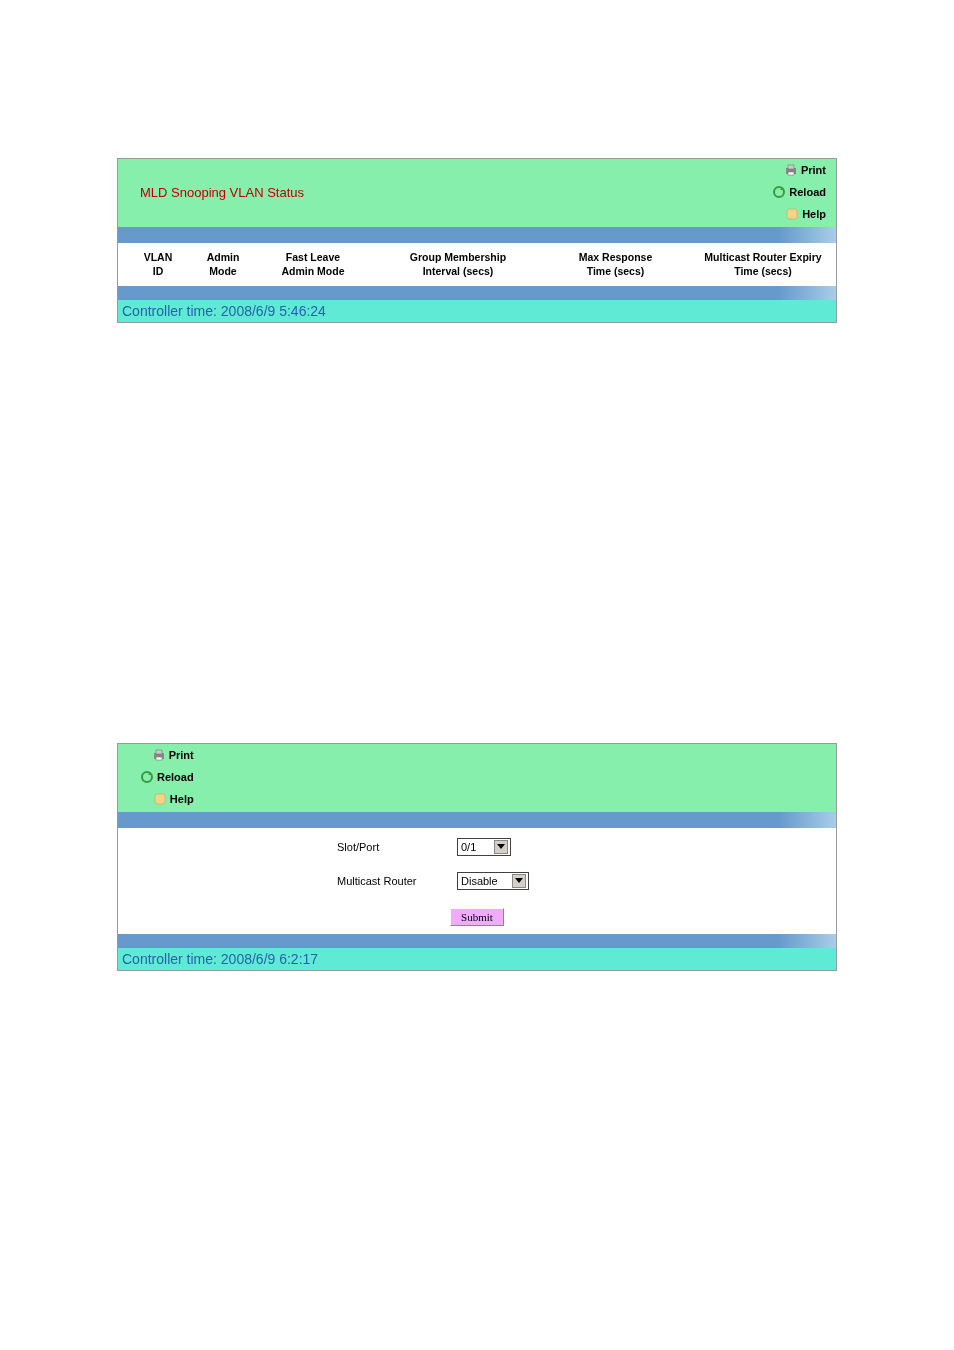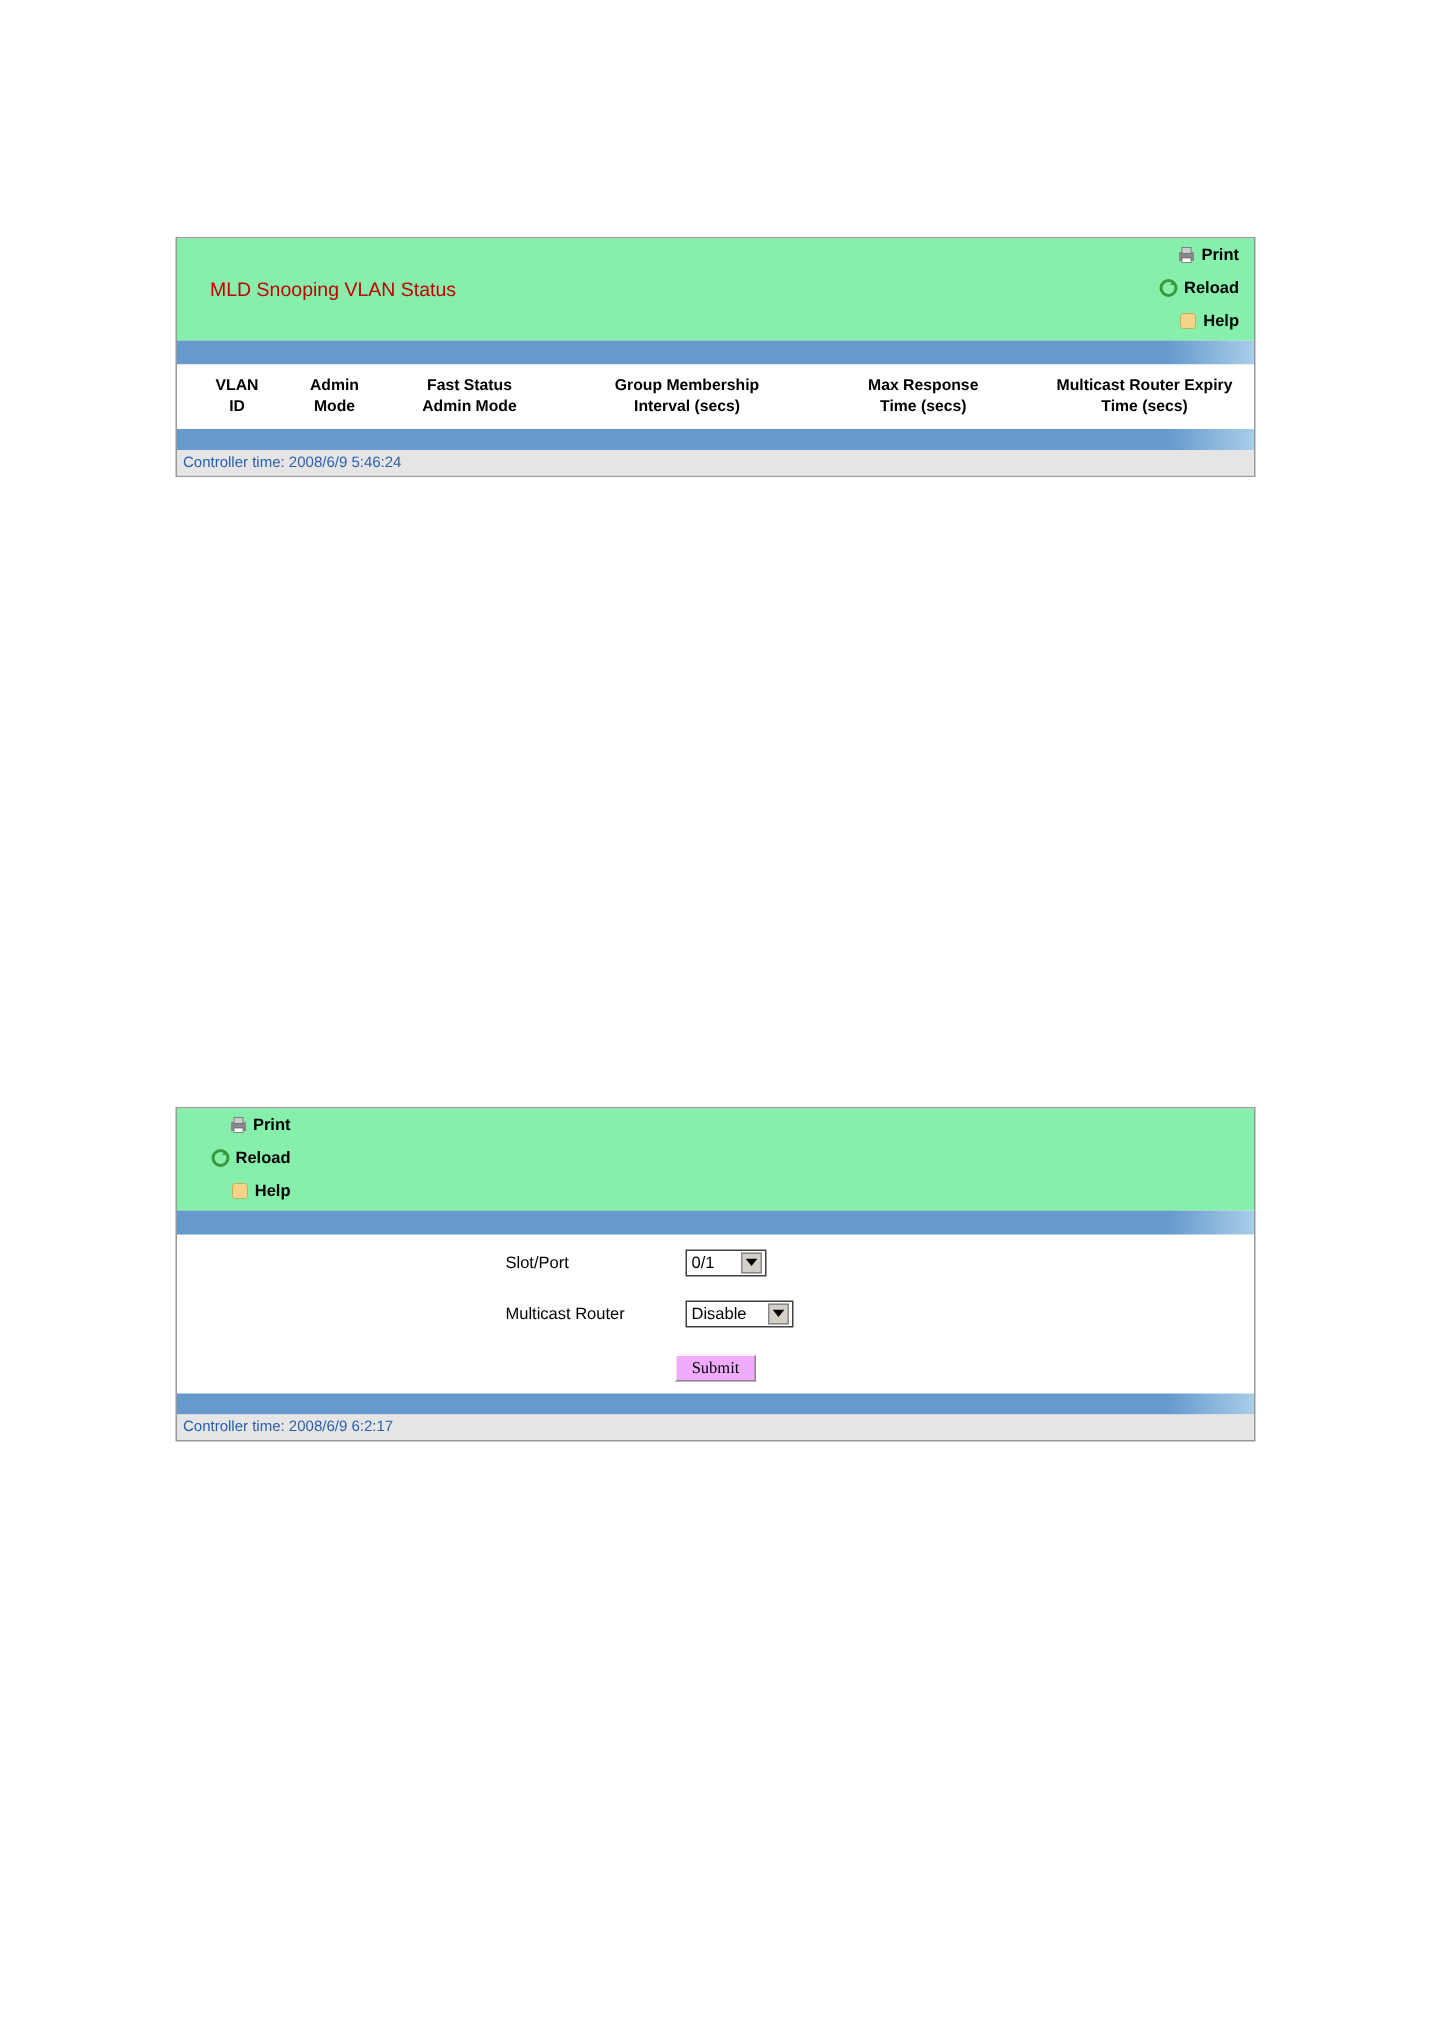--- a/index.html
+++ b/index.html
@@ -75,23 +75,23 @@
       line-height: 1.3;
     }
     .th1 { width: 60px; }
     .th2 { width: 70px; }
     .th3 { width: 110px; }
     .th4 { width: 180px; }
     .th5 { width: 135px; }
     .th6 { width: 160px; }
     .controller-time {
       color: #2a5fae;
-      font-size: 10px;
+      font-size: 14px;
       padding: 3px 4px;
-      background: #e5e5e5;
+      background: #5eead4;
     }
     .form-area {
       padding: 10px 0 8px 0;
       display: flex;
       flex-direction: column;
       align-items: center;
       gap: 16px;
     }
     .form-row {
       display: flex;
@@ -170,21 +170,21 @@
             </svg>
         </span>
         <span>Help</span>
       </div>
     </div>
   </div>
   <div class="bar"></div>
   <div class="table-head-row">
     <div class="th th1"><span>VLAN</span><br><span>ID</span></div>
     <div class="th th2"><span>Admin</span><br><span>Mode</span></div>
-    <div class="th th3"><span>Fast Status</span><br><span>Admin Mode</span></div>
+    <div class="th th3"><span>Fast Leave</span><br><span>Admin Mode</span></div>
     <div class="th th4"><span>Group Membership</span><br><span>Interval (secs)</span></div>
     <div class="th th5"><span>Max Response</span><br><span>Time (secs)</span></div>
     <div class="th th6"><span>Multicast Router Expiry</span><br><span>Time (secs)</span></div>
   </div>
   <div class="bar-thin"></div>
   <div class="controller-time">Controller time: 2008/6/9 5:46:24</div>
 </div>
 
 <div class="panel panel2">
   <div class="panel-header">

